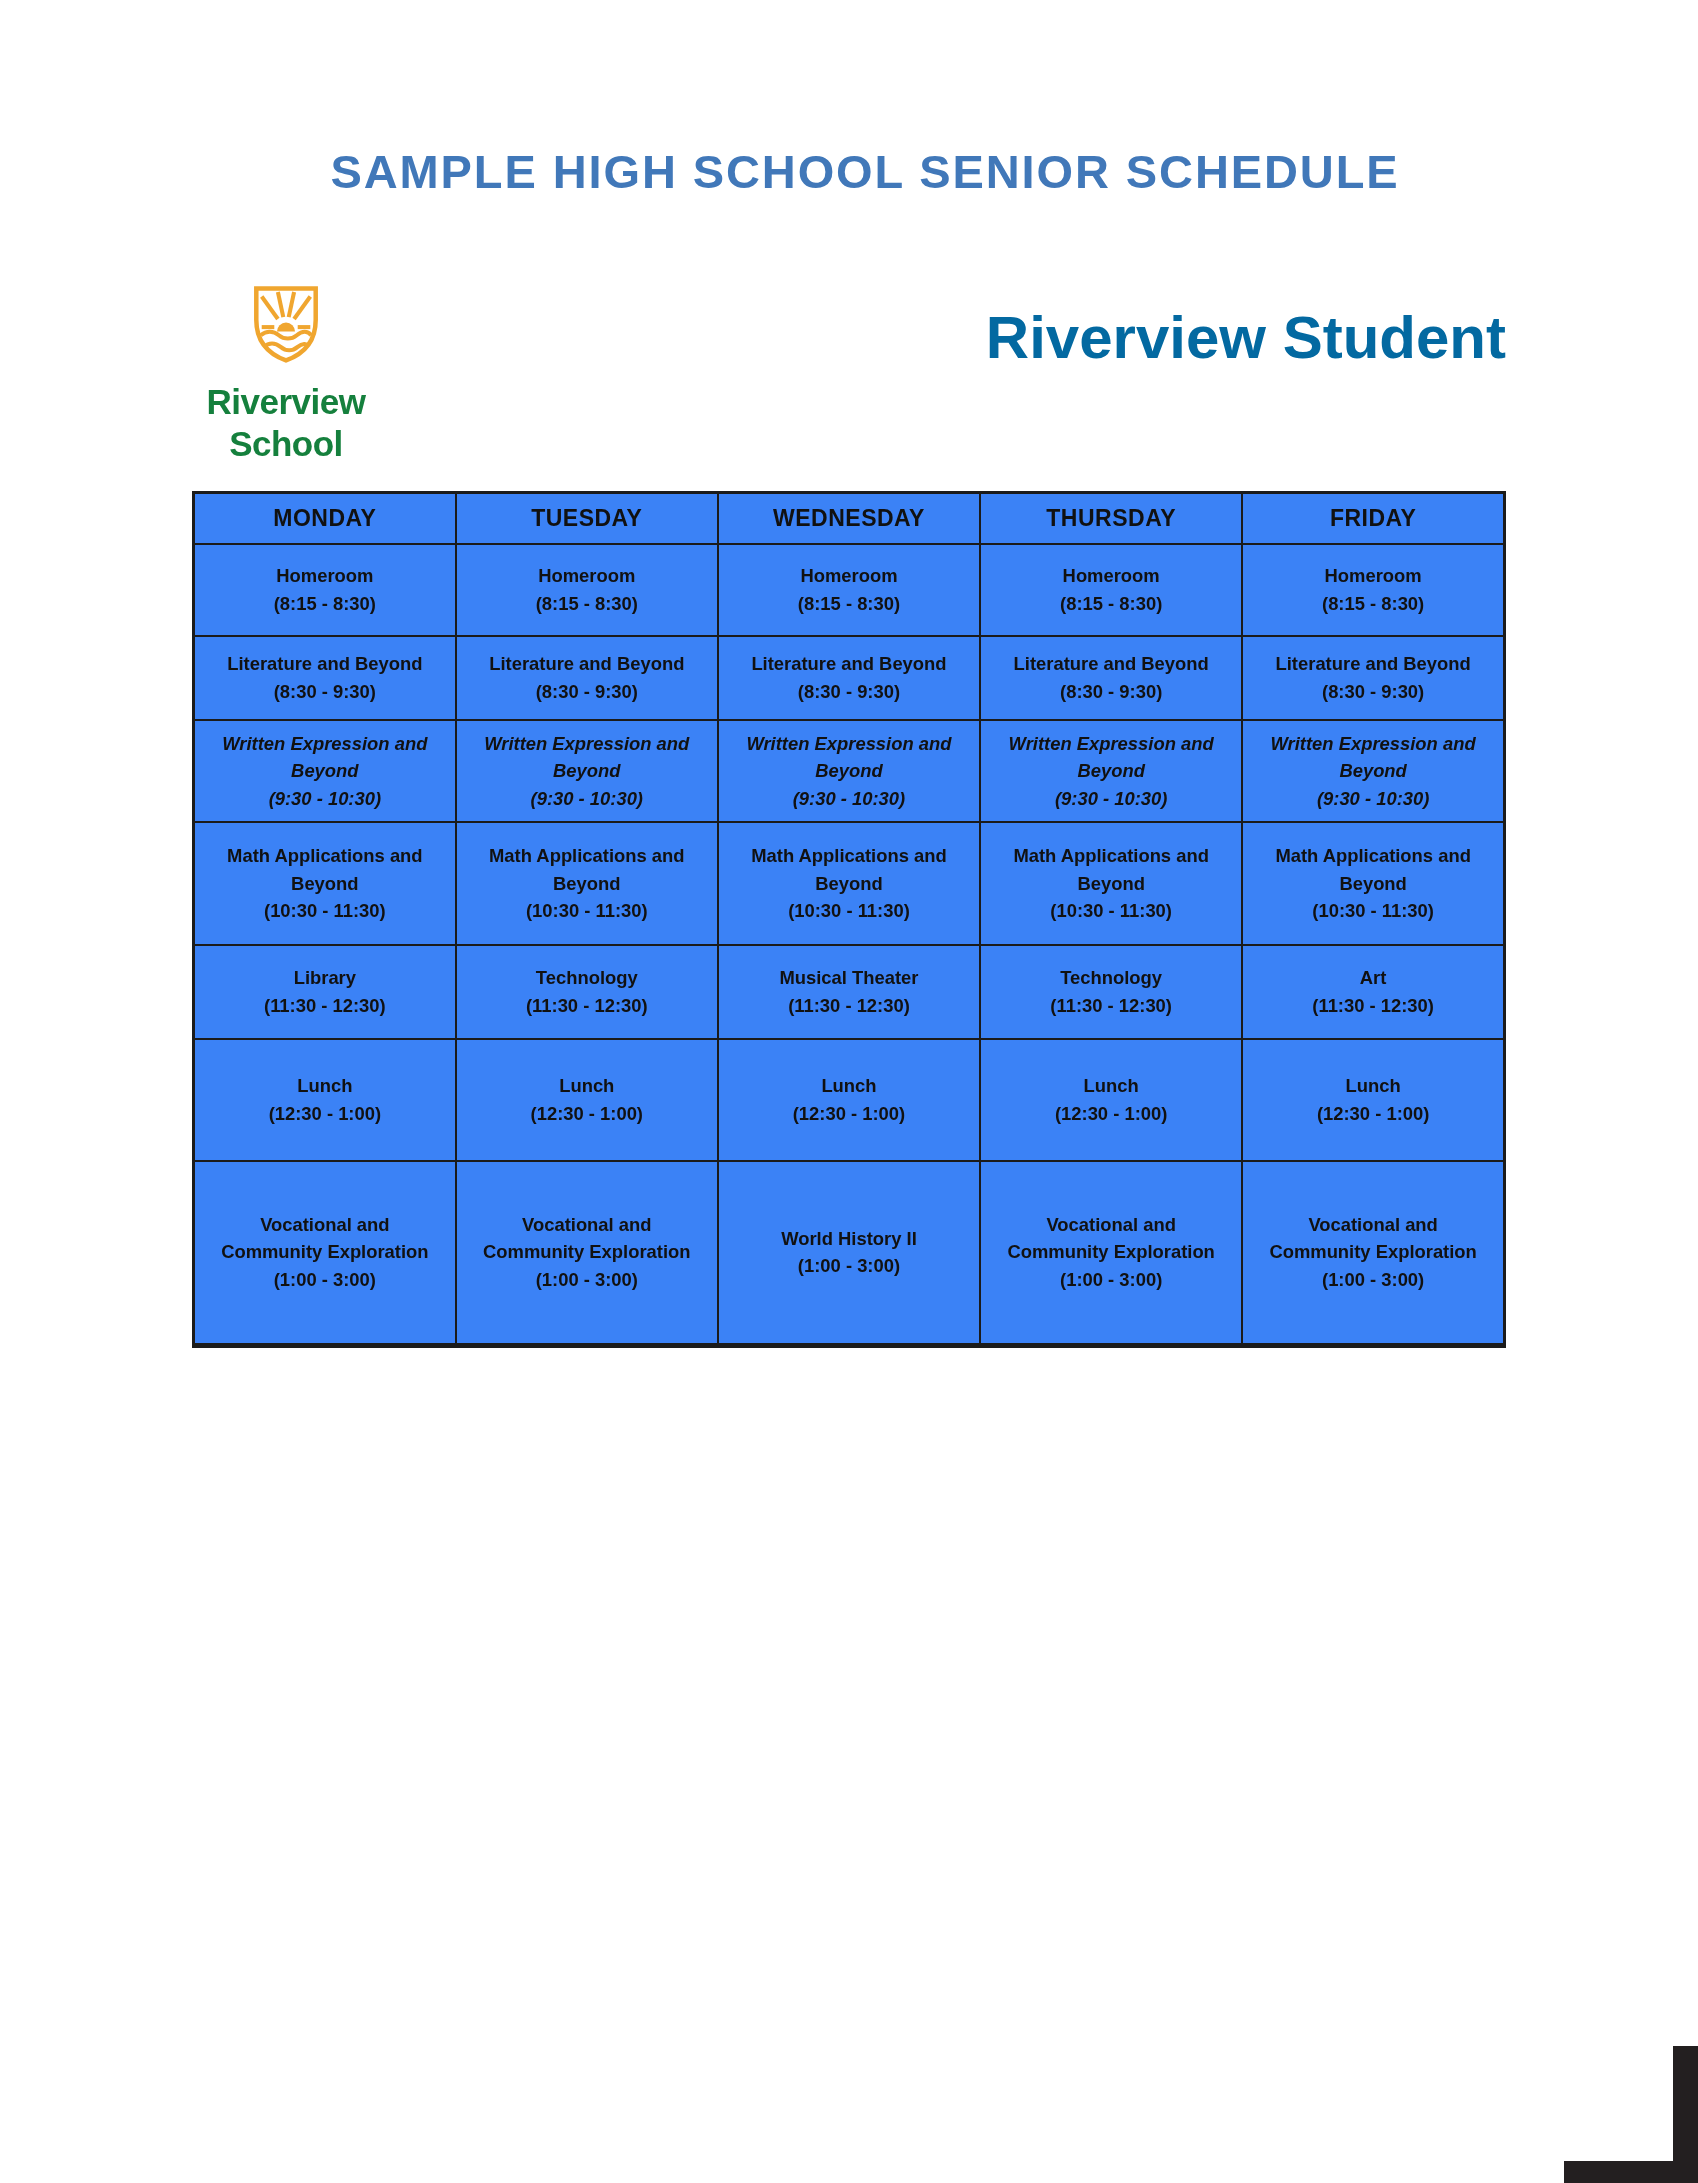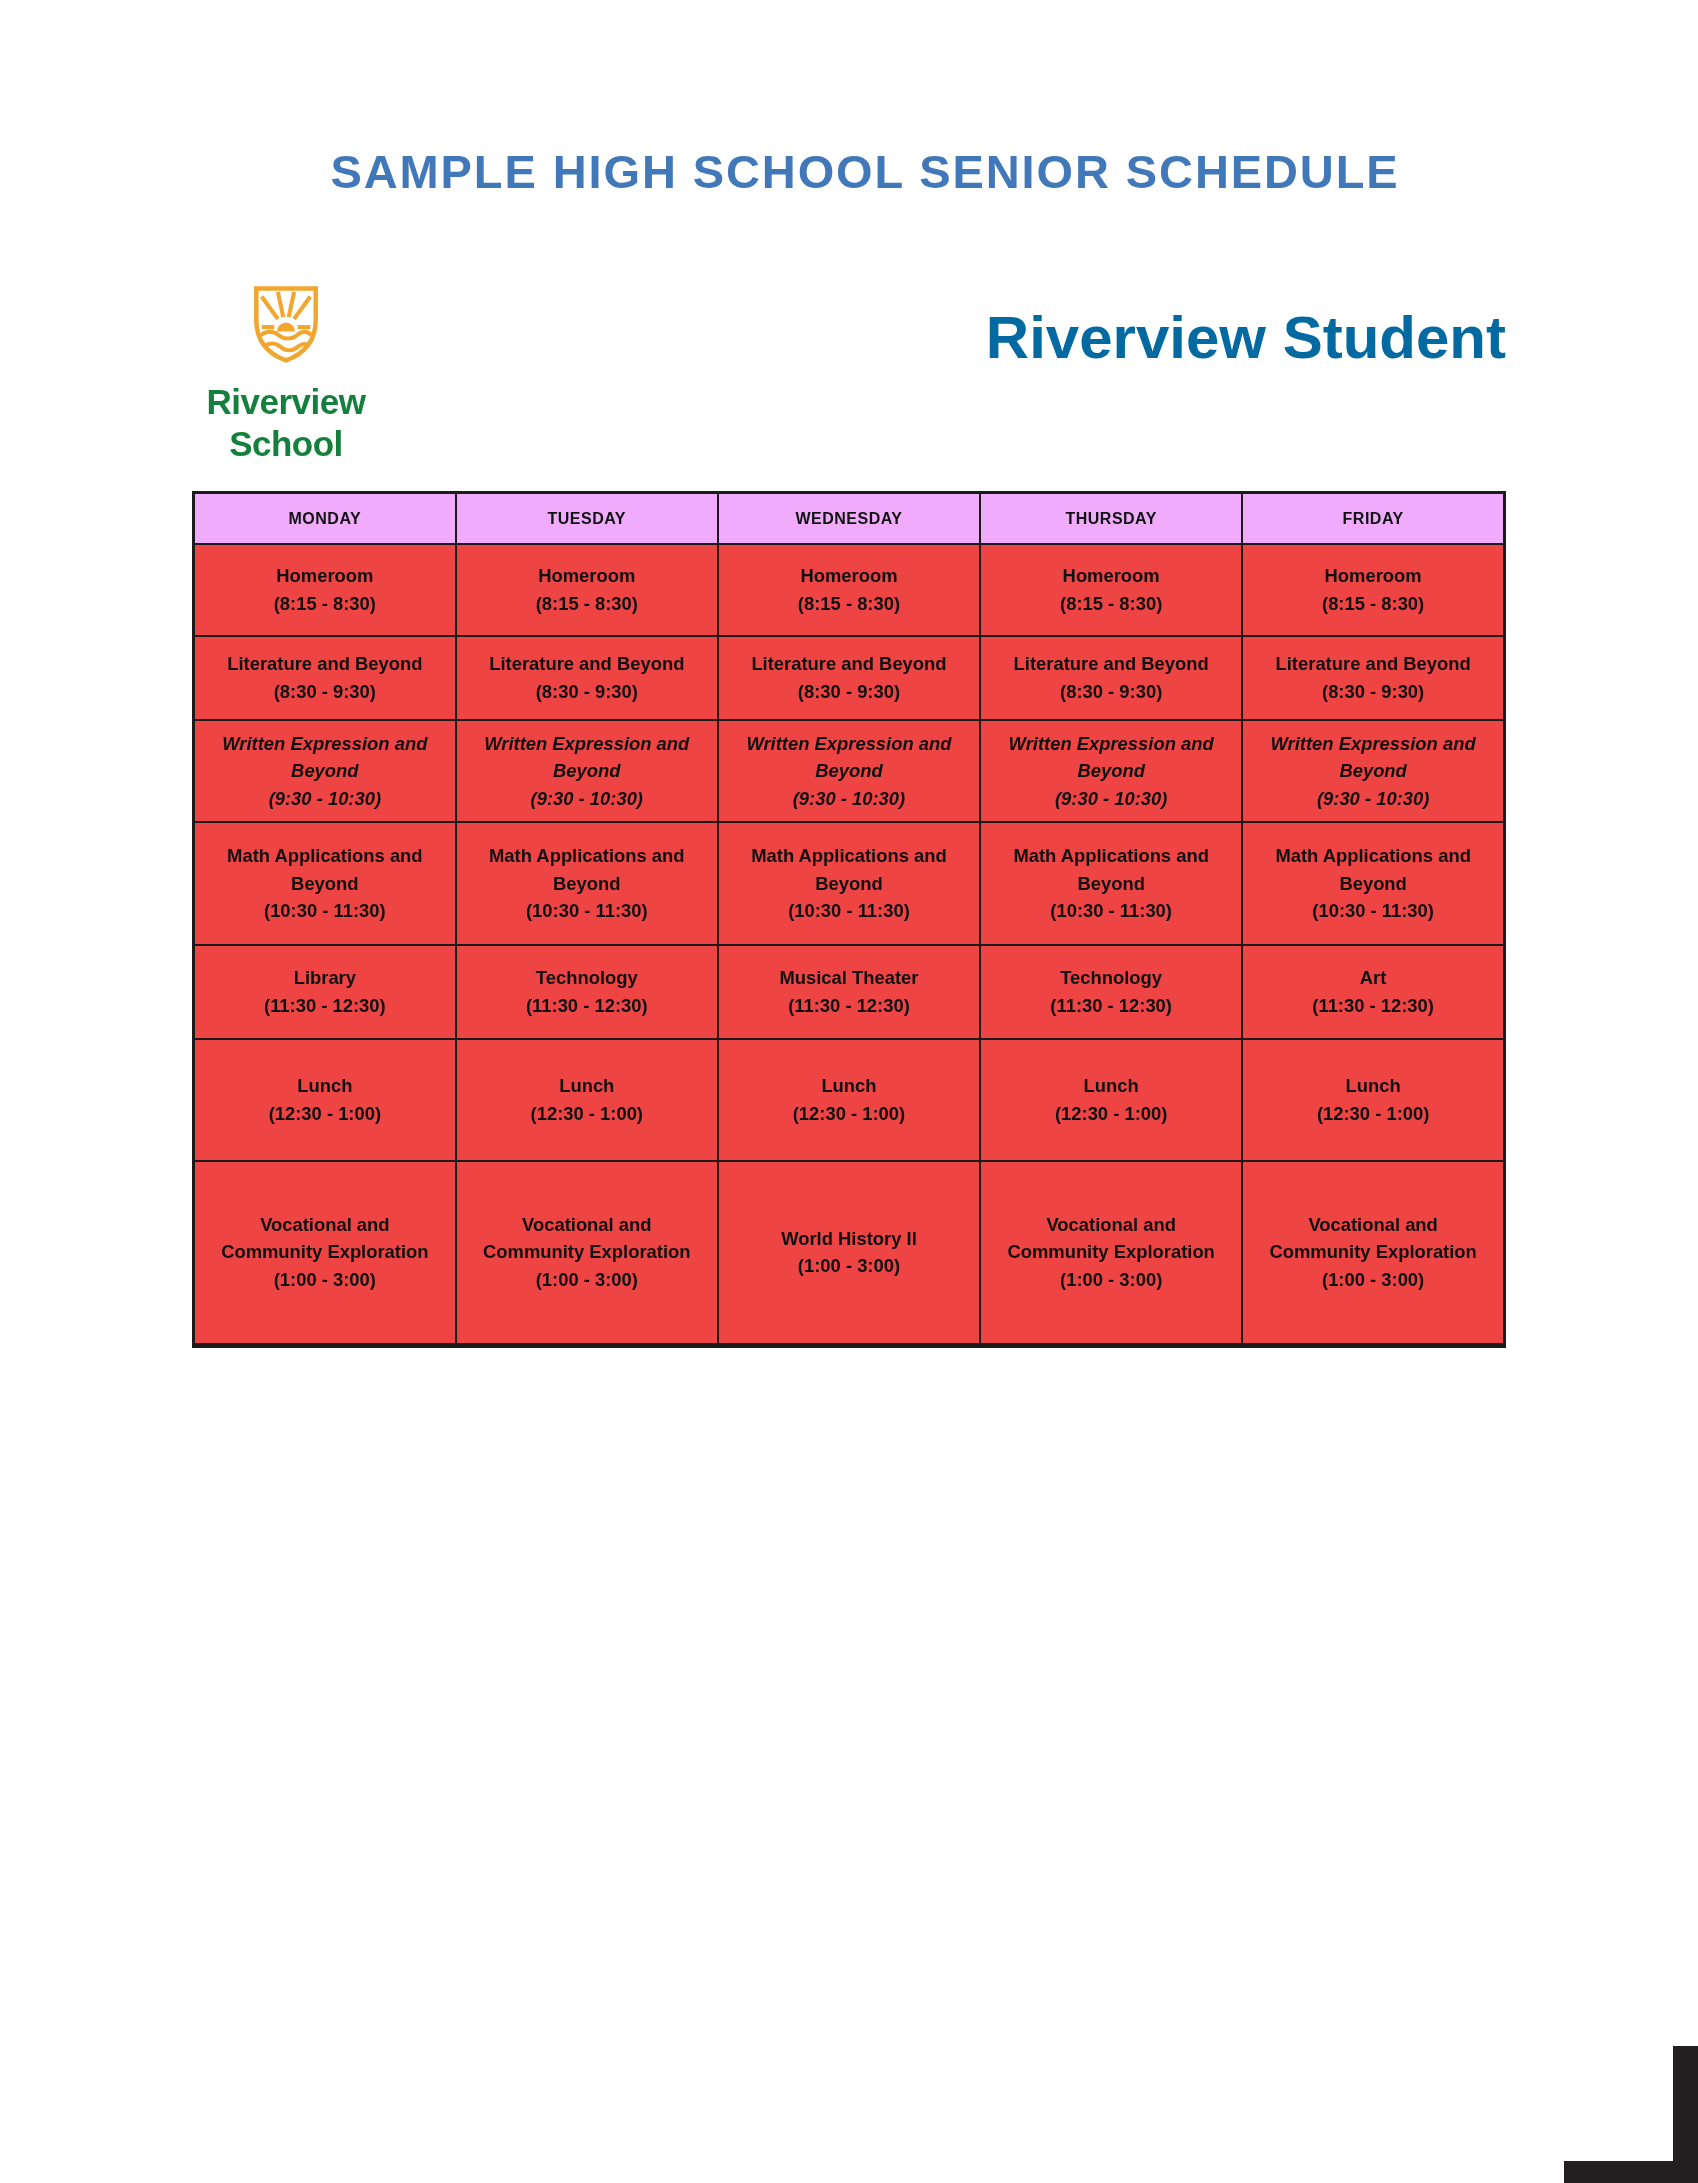--- a/index.html
+++ b/index.html
@@ -77,30 +77,30 @@
   }
   table.schedule th,
   table.schedule td {
     border: 2.9px solid #1b1b1b;
     padding: 0;
     text-align: center;
     vertical-align: middle;
   }
   table.schedule th {
     height: 49px;
-    background: #f0abfc;
-    font-size: 16px;
+    background: #3b82f6;
+    font-size: 23px;
     font-weight: 700;
     letter-spacing: 0.5px;
     color: #111111;
   }
   table.schedule td {
     font-size: 18.4px;
     font-weight: 700;
-    background: #ef4444;
+    background: #3b82f6;
   }
   .cell-line {
     line-height: 1.5;
   }
   tbody tr:nth-child(1) { height: 92px; }
   tbody tr:nth-child(2) { height: 84px; }
   tbody tr:nth-child(3) { height: 102px; font-style: italic; }
   tbody tr:nth-child(4) { height: 123px; }
   tbody tr:nth-child(5) { height: 94px; }
   tbody tr:nth-child(6) { height: 122px; }

